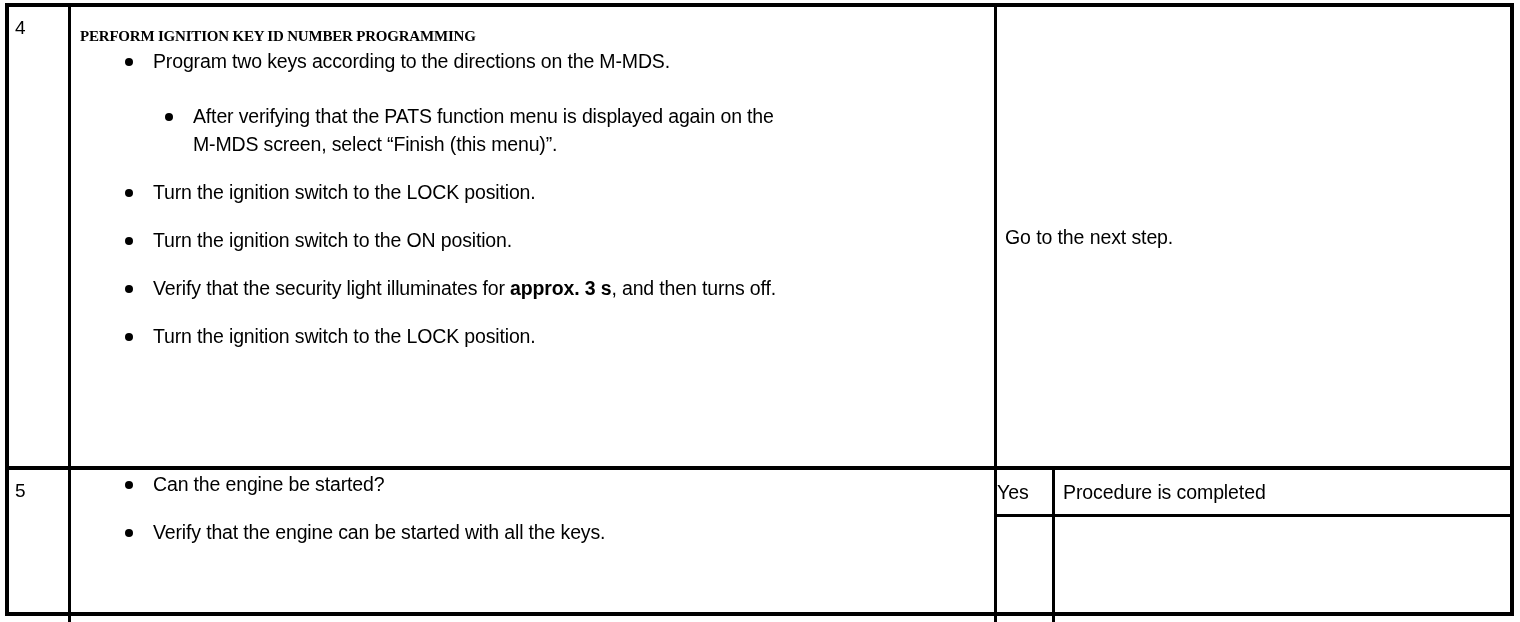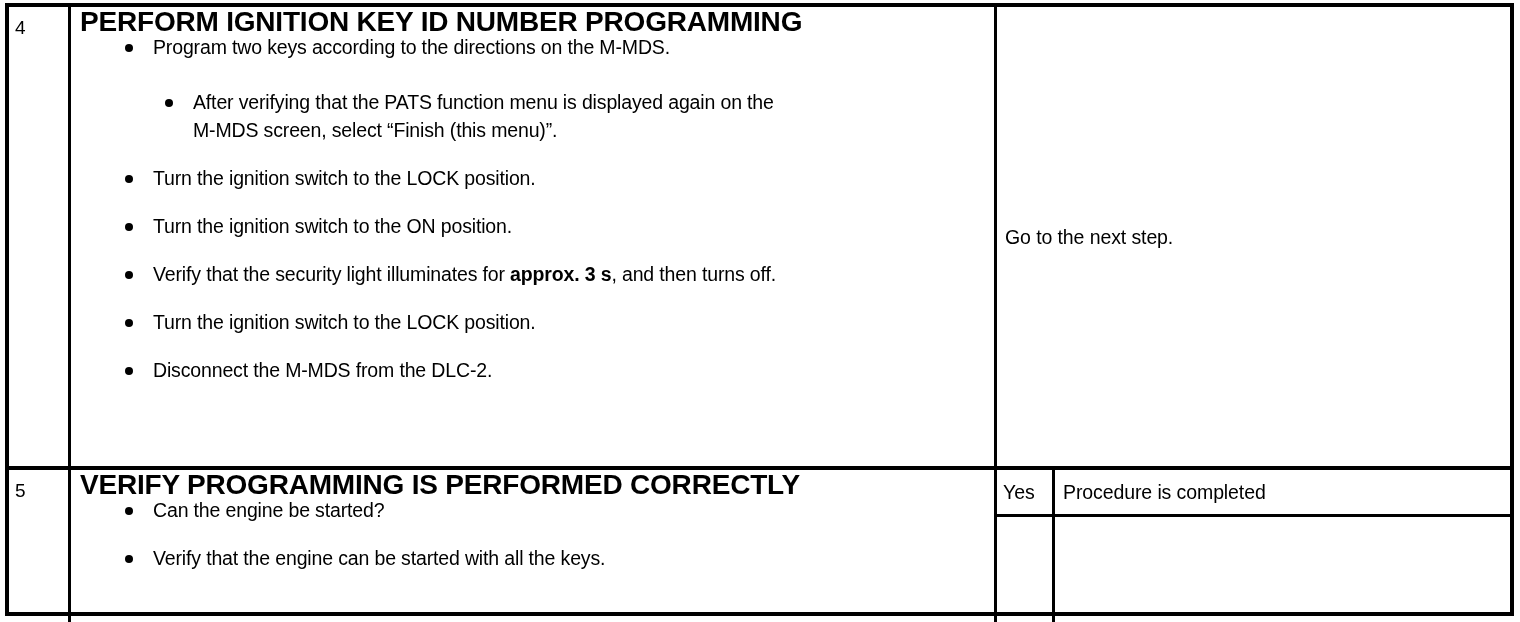--- a/index.html
+++ b/index.html
@@ -71,26 +71,26 @@
     box-sizing: border-box;
   }
 
   .step-number {
     font-size: 19px;
     line-height: 19px;
     padding: 11px 0 0 6px;
   }
 
   .step-title {
-    font-family: Liberation Sans, sans-serif;
+    font-family: Liberation Serif, serif;
     font-weight: bold;
-    font-size: 28px;
+    font-size: 15px;
     line-height: 22px;
     letter-spacing: -0.2px;
-    padding: 4px 0 0 9px;
+    padding: 18px 0 0 9px;
     white-space: nowrap;
   }
 
   ul.bullets {
     list-style: none;
     margin: 0;
     padding: 0;
   }
   ul.bullets li {
     position: relative;
@@ -147,21 +147,20 @@
     position: absolute;
     left: 0;
     top: 0;
     bottom: 0;
     width: 58px;
     box-sizing: border-box;
     border-right: 3px solid #000;
     font-size: 19.5px;
     display: flex;
     align-items: center;
-    padding-left: 6px;
     text-align: right;
   }
   .yn-text {
     position: absolute;
     left: 58px;
     right: 4px;
     top: 0;
     bottom: 0;
     font-size: 19.5px;
     line-height: 25px;
@@ -194,37 +193,35 @@
             <span>After verifying that the PATS function menu is displayed again on the</span><br>
             <span>M-MDS screen, select “Finish (this menu)”.</span>
           </li>
 
           <li><span>Turn the ignition switch to the LOCK position.</span></li>
           <li><span>Turn the ignition switch to the ON position.</span></li>
 
           <li><span>Verify that the security light illuminates for </span><b>approx. 3 s</b><span>, and then turns off.</span></li>
 
           <li><span>Turn the ignition switch to the LOCK position.</span></li>
-          <li><span>Disconnect the M-MDS from the DLC-2.</span></li>
         </ul>
       </div>
 
       <div class="col-result">
         <div class="result-simple">Go to the next step.</div>
       </div>
     </div>
 
     <div class="row row-step5">
 
       <div class="col-num">
         <div class="step-number">5</div>
       </div>
 
       <div class="col-body">
-        <div class="step-title">VERIFY PROGRAMMING IS PERFORMED CORRECTLY</div>
 
         <ul class="bullets step5-bullets">
           <li><span>Can the engine be started?</span></li>
           <li><span>Verify that the engine can be started with all the keys.</span></li>
         </ul>
       </div>
 
       <div class="col-result">
         <div class="result-rows">
 

